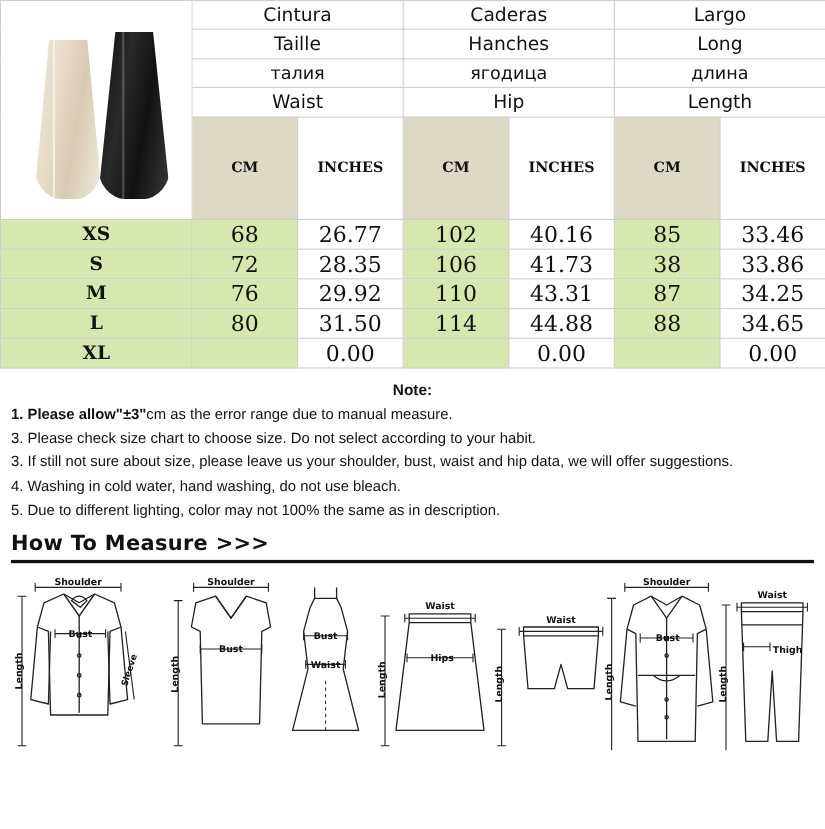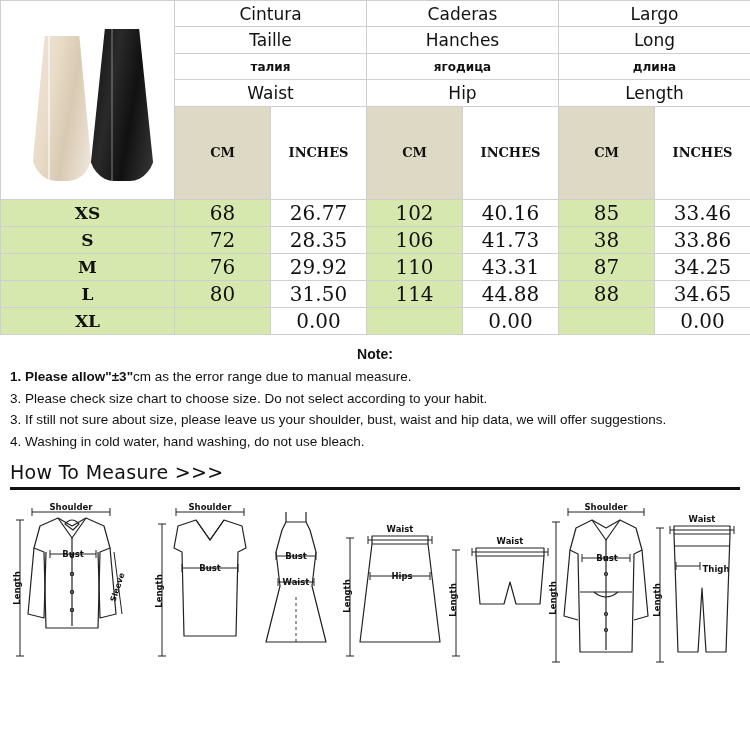--- a/index.html
+++ b/index.html
@@ -27,21 +27,21 @@
     text-align: center;
     vertical-align: middle;
     font-weight: normal;
     color: #111;
   }
   .lang-row td {
     height: 25px;
     font-size: 17px;
     font-family: "DejaVu Sans", sans-serif;
   }
-  .lang-row td.bold { font-weight: bold; font-size: 12px; margin-top: 7px; }
+  .lang-row td.bold { font-weight: normal; font-size: 16px; margin-top: 7px; }
   .unit-row td {
     height: 88px;
     font-size: 13px;
     font-weight: bold;
     font-family: "DejaVu Serif", serif;
   }
   .beige { background: #ded9c4; }
   .white { background: #ffffff; }
   .green { background: #d7e8ae; margin-top: 16px; }
   .size-row td {
@@ -98,21 +98,21 @@
     color: #111;
     line-height: 1.62;
   }
   .notes .note-title { font-weight: bold; font-size: 14px; text-align: center; }
   .notes .line { white-space: nowrap; }
   .notes .b { font-weight: bold; }
 
   
   .htm-wrap { padding: 6px 10px 0 10px; }
   .htm-title {
-    font-size: 19px; font-weight: normal; color: #111;
+    font-size: 19px; font-weight: bold; color: #111;
     font-family: "DejaVu Sans", sans-serif;
     letter-spacing: .3px;
   }
   .htm-rule {
     height: 3px; background: #111; margin-top: 4px; width: 730px;
   }
   .figs {
     margin-top: 6px;
     width: 730px; height: 178px;
   }
@@ -215,20 +215,21 @@
       </tr>
     </tbody>
   </table>
 
   <div class="notes">
     <div class="note-title">Note:</div>
     <div class="line"><span class="b">1. Please allow</span><span class="b">"±3"</span><span>cm as the error range due to manual measure.</span></div>
     <div class="line">3. Please check size chart to choose size. Do not select according to your habit.</div>
     <div class="line">3. If still not sure about size, please leave us your shoulder, bust, waist and hip data, we will offer suggestions.</div>
     <div class="line">4. Washing in cold water, hand washing, do not use bleach.</div>
+    <div class="line">5. Due to different lighting,  color may not 100% the same as in description.</div>
   </div>
 
   <div class="htm-wrap">
     <div class="htm-title">How To Measure &gt;&gt;&gt;</div>
     <div class="htm-rule"></div>
 
     <svg class="figs" viewBox="0 0 730 178">
       <g fill="none" stroke="#222" stroke-width="1.2" stroke-linejoin="round">
 
         <g>

